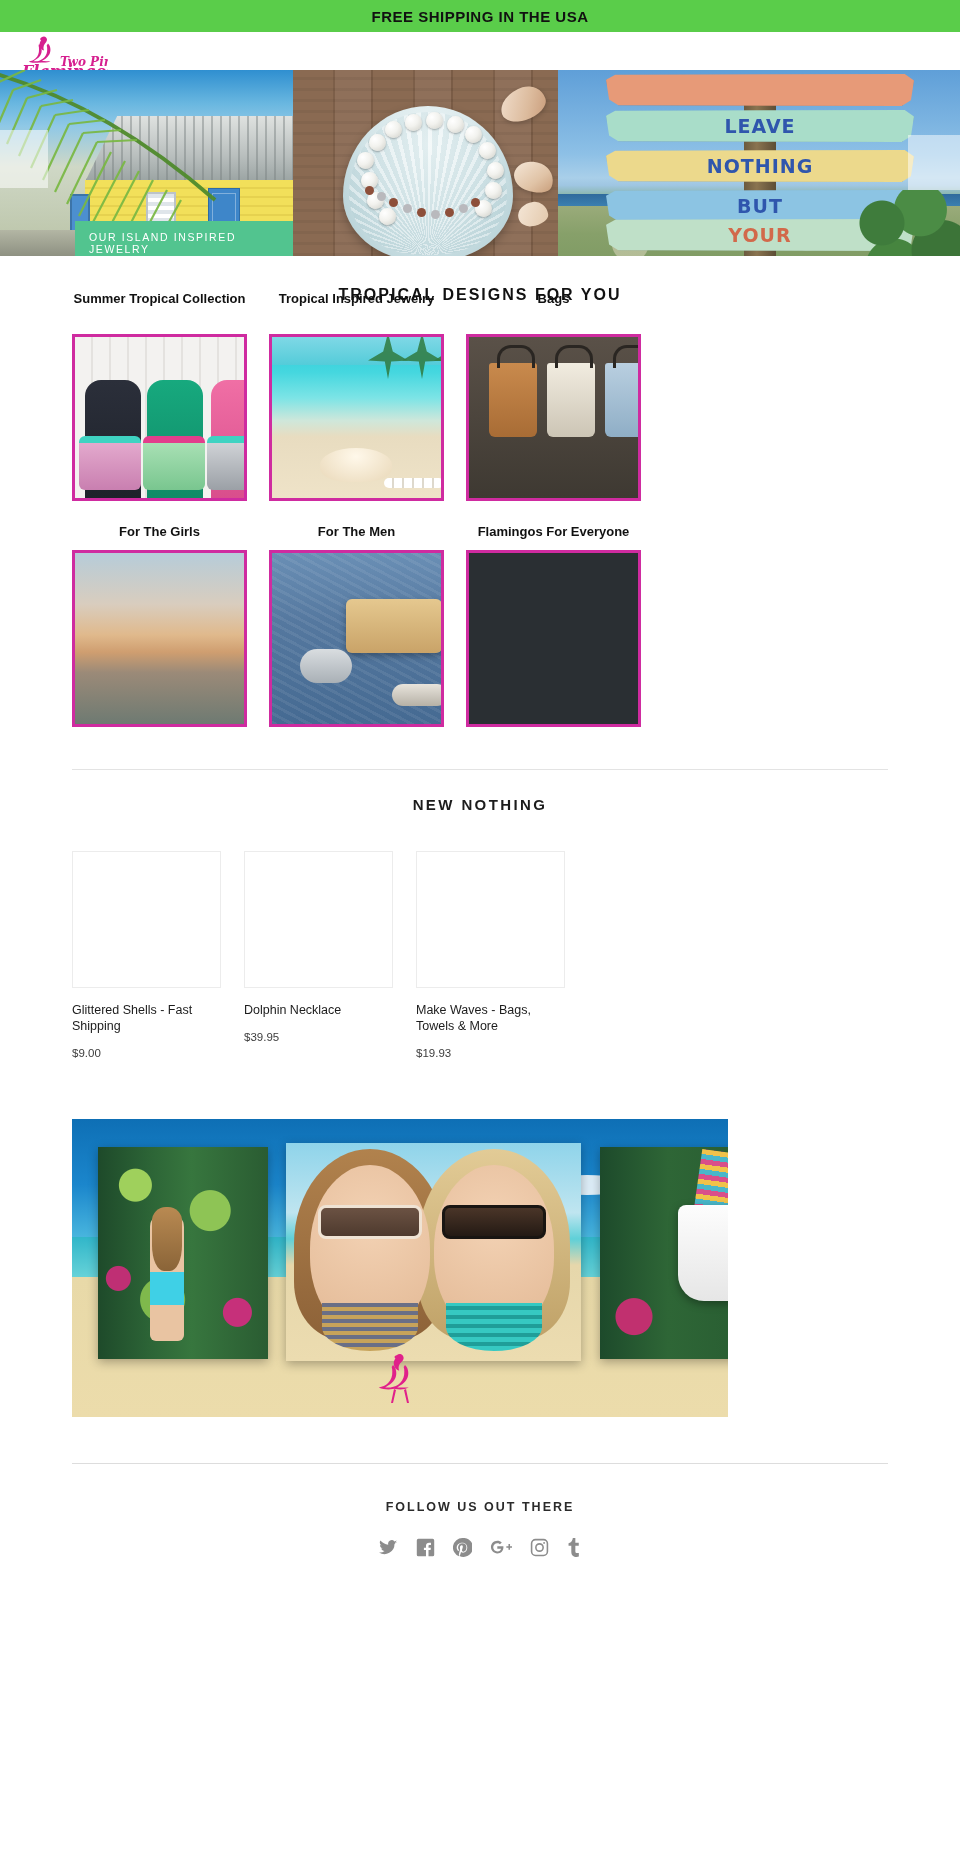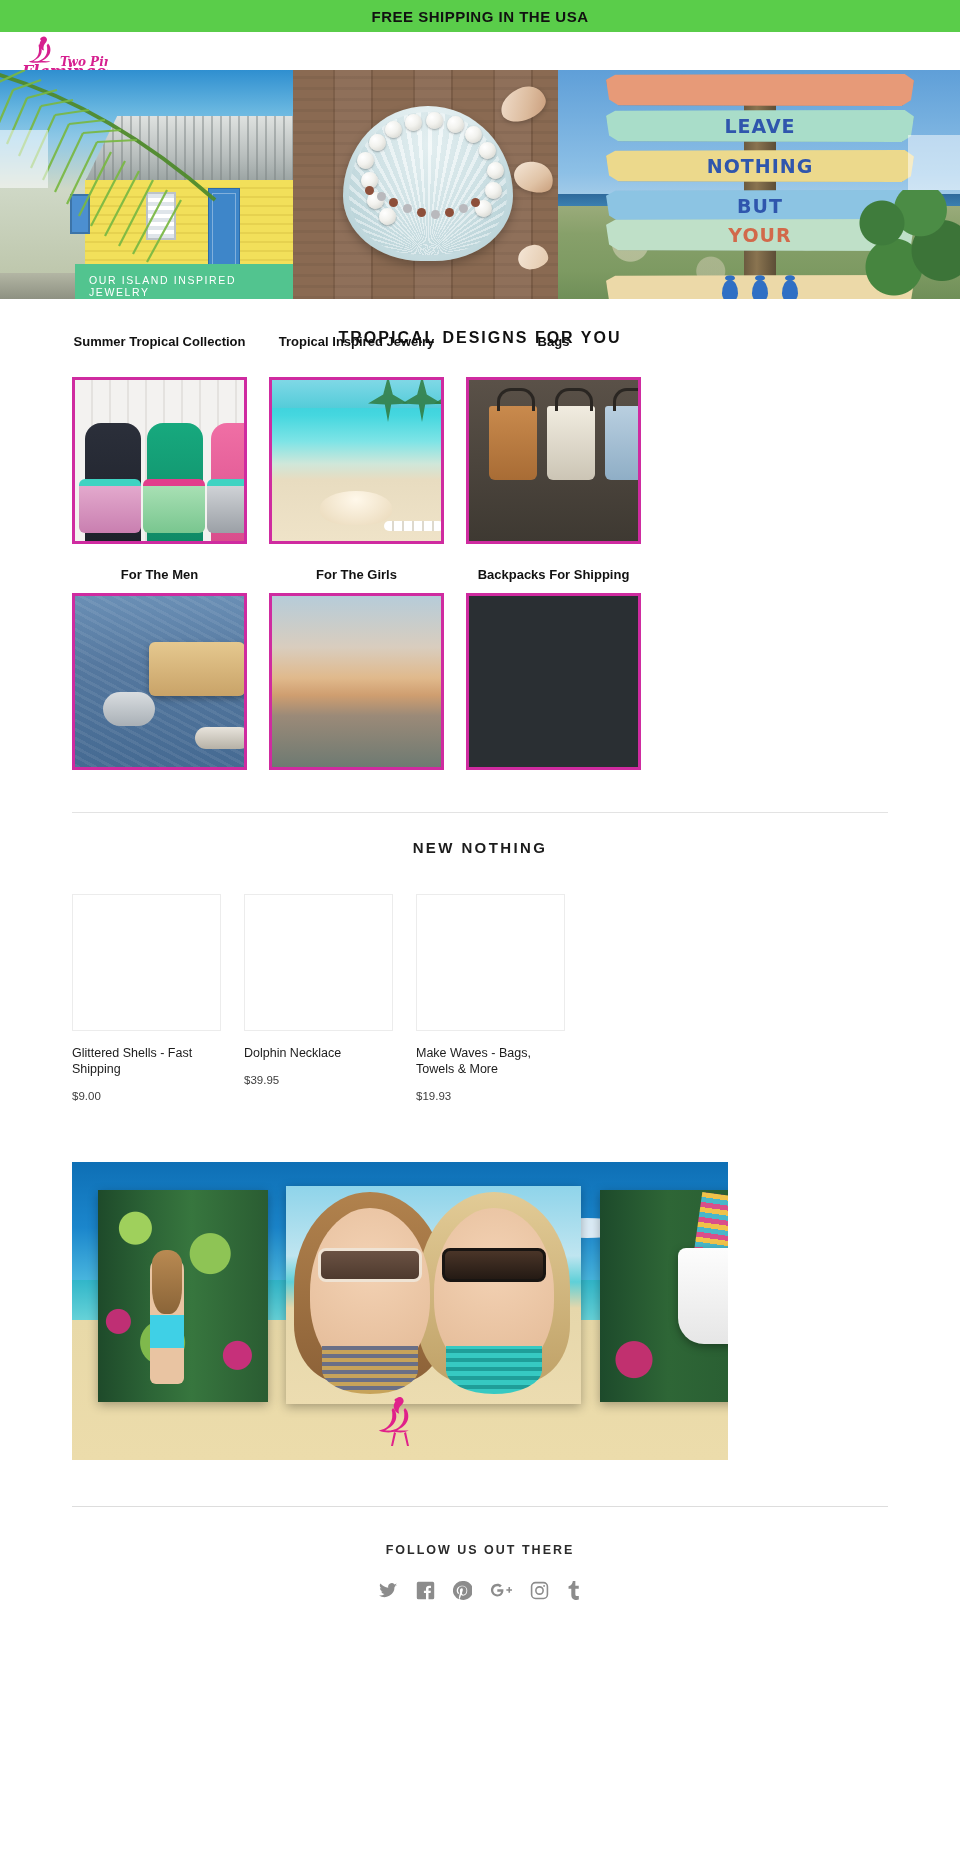--- a/index.html
+++ b/index.html
@@ -33,21 +33,21 @@
     display: flex;
     align-items: flex-start;
     padding-left: 12px;
   }
   .logo { width: 96px; height: 44px; position: relative; display: block; }
   .logo svg { display: block; }
 
   
   .hero {
     position: relative;
-    height: 229px;
+    height: 186px;
     width: 960px;
     display: flex;
     overflow: hidden;
   }
   .hero-pane { height: 100%; position: relative; overflow: hidden; }
   .hero-pane.p1 { width: 293px; }
   .hero-pane.p2 { width: 265px; }
   .hero-pane.p3 { width: 402px; }
 
   
@@ -410,38 +410,38 @@
         <div class="art art-totes"></div>
         <div class="tote" style="left:20px;background:linear-gradient(#c98a4d,#a86c35)"></div>
         <div class="tote" style="left:78px;background:linear-gradient(#f1ece0,#ccc5b5)"></div>
         <div class="tote" style="left:136px;background:linear-gradient(#b9cfe0,#8faec6)"></div>
       </div>
     </div>
   </div>
 
   <div class="coll-grid row2">
     <div class="coll-cell">
+      <div class="coll-name">For The Girls</div>
+      <div class="coll-img">
+        <div class="art art-sunset"></div>
+        <div class="sun"></div>
+        <div class="silh"></div>
+      </div>
+    </div>
+    <div class="coll-cell">
       <div class="coll-name">For The Men</div>
       <div class="coll-img">
         <div class="art art-denim"></div>
         <div class="wallet"></div>
         <div class="watch"></div>
         <div style="position:absolute;left:120px;bottom:18px;width:56px;height:22px;border-radius:12px;background:linear-gradient(#e8e4dc,#b6b1a6)"></div>
       </div>
     </div>
     <div class="coll-cell">
-      <div class="coll-name">For The Girls</div>
-      <div class="coll-img">
-        <div class="art art-sunset"></div>
-        <div class="sun"></div>
-        <div class="silh"></div>
-      </div>
-    </div>
-    <div class="coll-cell">
-      <div class="coll-name">Backpacks For Shipping</div>
+      <div class="coll-name">Flamingos For Everyone</div>
       <div class="coll-img">
         <div class="art art-postcards"></div>
         <div class="pc" style="left:4px;top:8px;background:linear-gradient(#6fb6d8,#3f8fbe);transform:rotate(-8deg)"></div>
         <div class="pc" style="left:6px;top:54px;background:linear-gradient(#d8c08a,#b59a62);transform:rotate(6deg)"></div>
         <div class="pc" style="left:2px;top:104px;background:linear-gradient(#7fc98f,#4f9d62);transform:rotate(-5deg)"></div>
         <div class="pc" style="left:54px;top:2px;background:linear-gradient(#e3a06c,#c27640);transform:rotate(4deg)"></div>
         <div class="pc" style="left:108px;top:4px;background:linear-gradient(#6fa8d8,#4276ad);transform:rotate(-6deg)"></div>
         <div class="pc" style="left:150px;top:40px;background:linear-gradient(#d9a6c0,#b2708e);transform:rotate(9deg)"></div>
         <div class="pc" style="left:152px;top:92px;background:linear-gradient(#8fd0c4,#539a8c);transform:rotate(-7deg)"></div>
         <div class="pc" style="left:100px;top:132px;background:linear-gradient(#e0cf8d,#b8a45e);transform:rotate(5deg)"></div>

